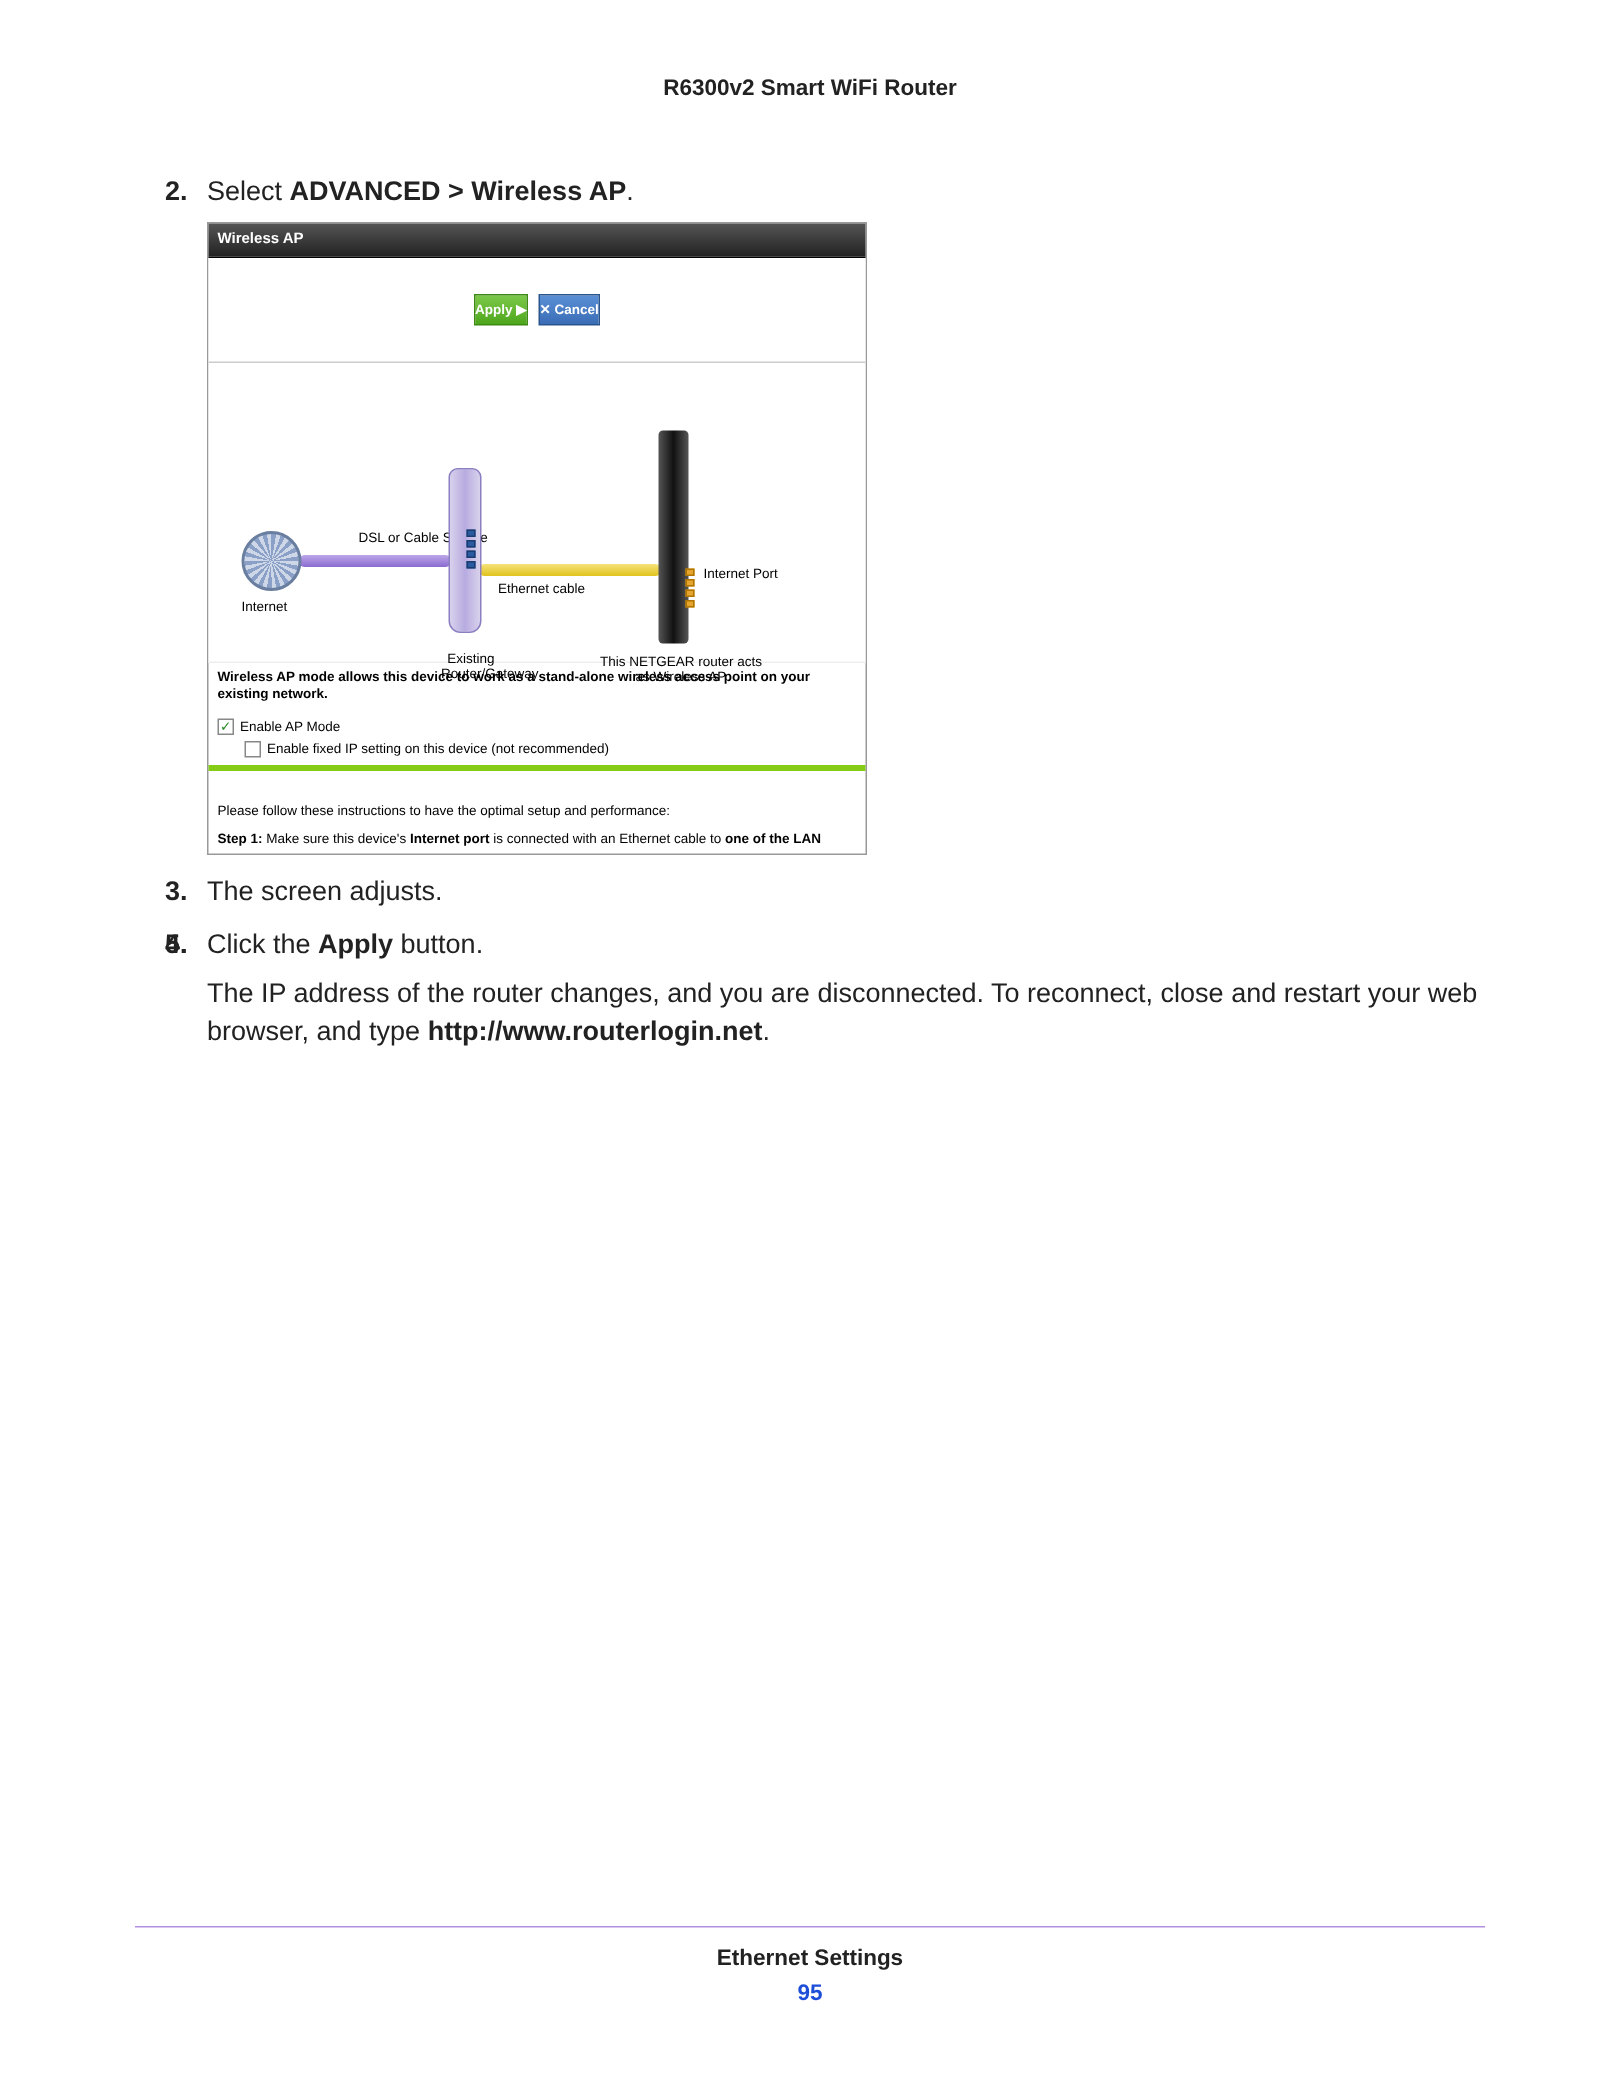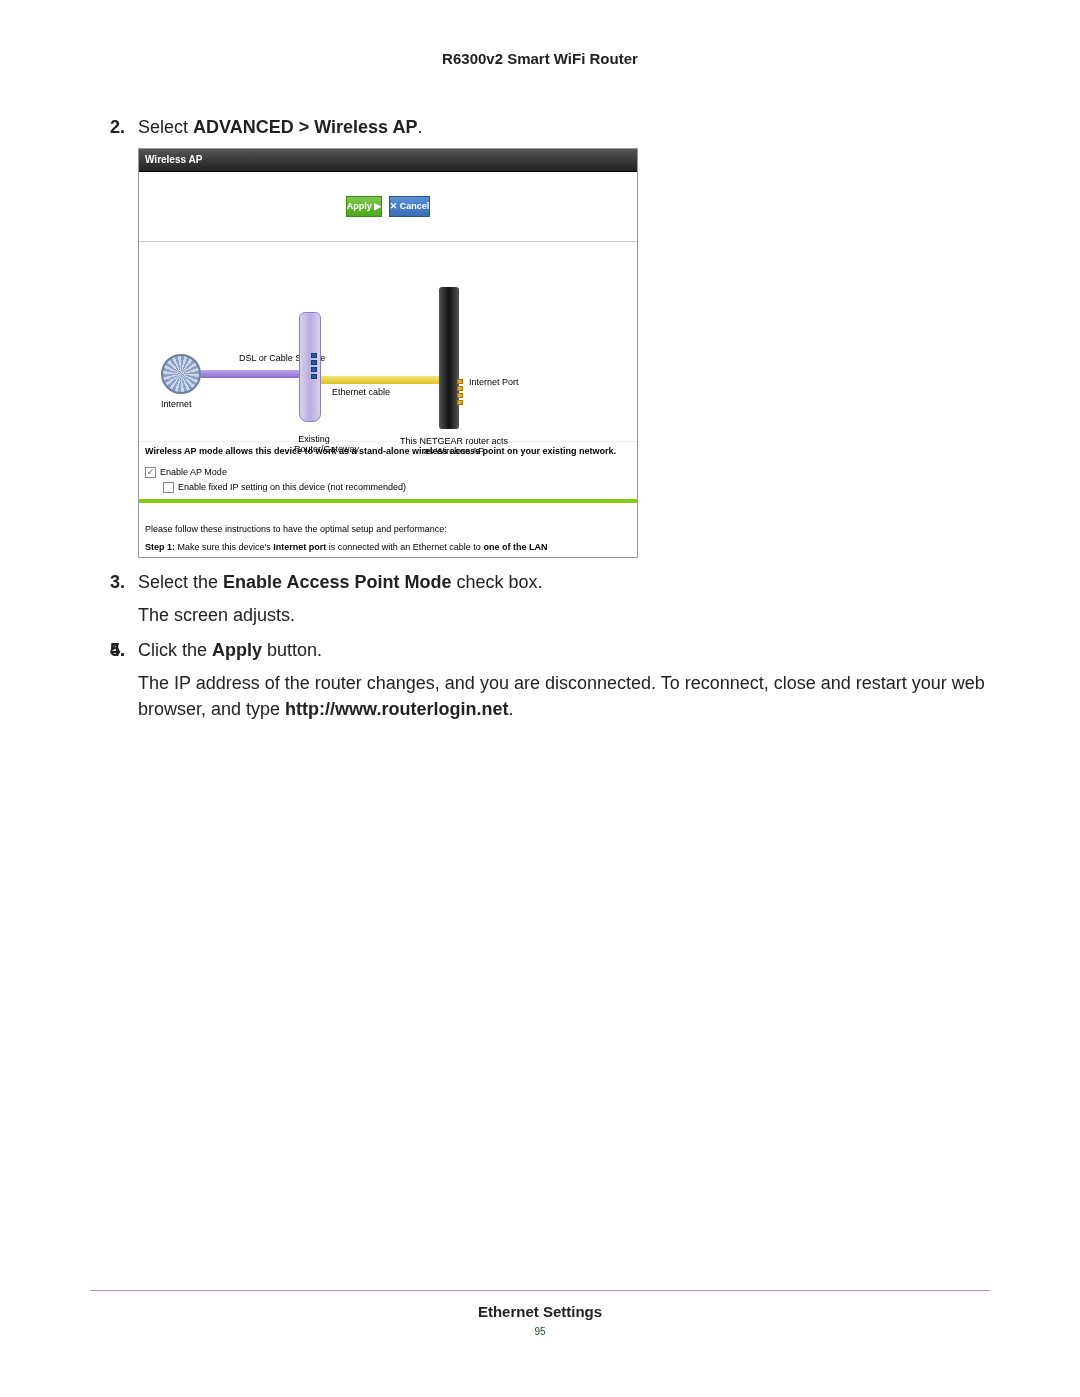--- a/index.html
+++ b/index.html
@@ -31,21 +31,21 @@
       line-height: 1.4;
     }
     ol.steps > li .num {
       position: absolute;
       left: -28px;
       font-weight: bold;
     }
     .sub { margin-top: 8px; }
     
     .shot {
-      width: 500px;
+      width: 440px;
       margin: 8px 0 12px 0;
       border: 1px solid #999;
       font-family: Arial, sans-serif;
       font-size: 9px;
       color: #000;
       background: #fff;
     }
     .shot-titlebar {
       background: linear-gradient(#555,#222);
       color: #fff;
@@ -133,21 +133,21 @@
     .shot-instr { font-weight:normal; border-top:4px solid #84cc16; padding-top:20px; }
     .footer {
       position: absolute;
       left: 90px; right: 90px; bottom: 60px;
       text-align: center;
     }
     .footer hr {
       border: none; border-top:1px solid #b38fe0; margin-bottom:12px;
     }
     .footer .title { font-weight:bold; font-size:15px; }
-    .footer .pg { color:#14532d; font-weight:normal; font-size:10px; margin-top:6px; }
+    .footer .pg { color:#1d4ed8; font-weight:bold; font-size:15px; margin-top:6px; }
   </style>
 </head>
 <body>
 
 <div class="page">
   <div class="doc-header">R6300v2 Smart WiFi Router</div>
 
   <ol class="steps">
     <li>
       <span class="num">2.</span>
@@ -200,21 +200,20 @@
         </div>
         <div class="shot-instr">Please follow these instructions to have the optimal setup and performance:</div>
         <div class="shot-step">
           <b>Step 1:</b><span> Make sure this device's </span><b>Internet port</b><span> is connected with an Ethernet cable to </span><b>one of the LAN</b>
         </div>
       </div>
     </li>
 
     <li>
       <span class="num">3.</span>
-      <span><span>Select the </span><b>Enable Access Point Mode</b><span> check box.</span></span>
       <div class="sub">The screen adjusts.</div>
     </li>
 
     <li style="text-align:justify;">
       <span class="num">4.</span>
     </li>
 
     <li>
       <span class="num">5.</span>
       <span><span>Click the </span><b>Apply</b><span> button.</span></span>

